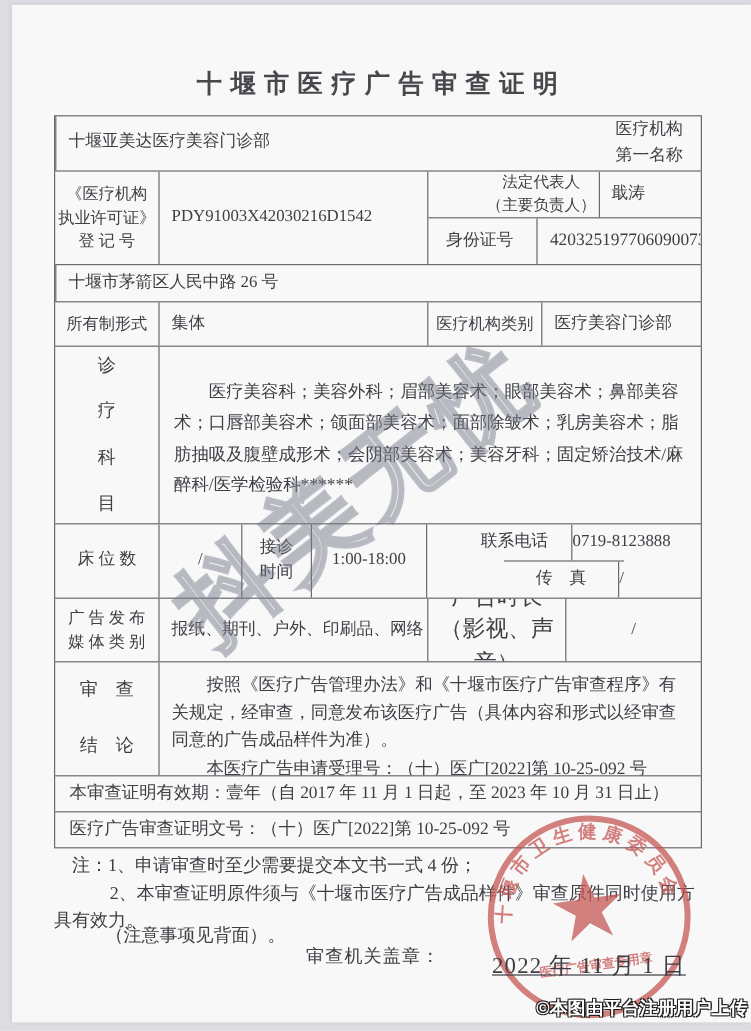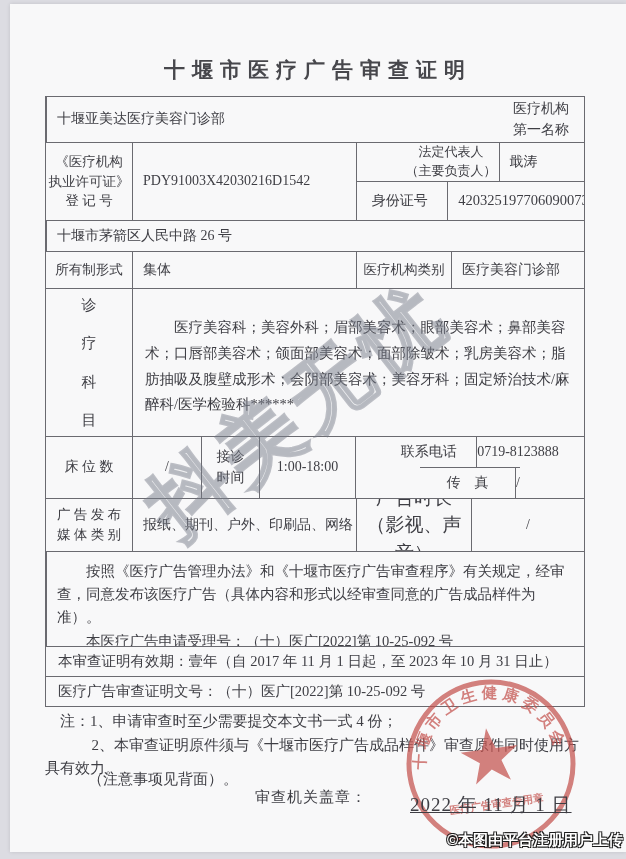--- a/index.html
+++ b/index.html
@@ -156,20 +156,23 @@
     <div class="row h53">
       <div class="cell cfirst w86 pre" style="font-size:13.5px">广 告 发 布
 媒 体 类 别</div>
       <div class="cell w224 val">报纸、期刊、户外、印刷品、网络</div>
       <div class="cell w115 pre" style="font-size:19px">广告时长
 （影视、声音）</div>
       <div class="cell wrest">/</div>
     </div>
 
     <div class="row h95">
+      <div class="cell cfirst w86 pre" style="font-size:15px; line-height:1.55">审　查
+
+结　论</div>
       <div class="cell wrest review-cell">
         <p>按照《医疗广告管理办法》和《十堰市医疗广告审查程序》有关规定，经审查，同意发布该医疗广告（具体内容和形式以经审查同意的广告成品样件为准）。</p>
         <p>本医疗广告申请受理号：（十）医广[2022]第 10-25-092 号</p>
       </div>
     </div>
 
     <div class="row h30">
       <div class="cell cfirst wrest fullrow-text">本审查证明有效期：壹年（自 2017 年 11 月 1 日起，至 2023 年 10 月 31 日止）</div>
     </div>
 

